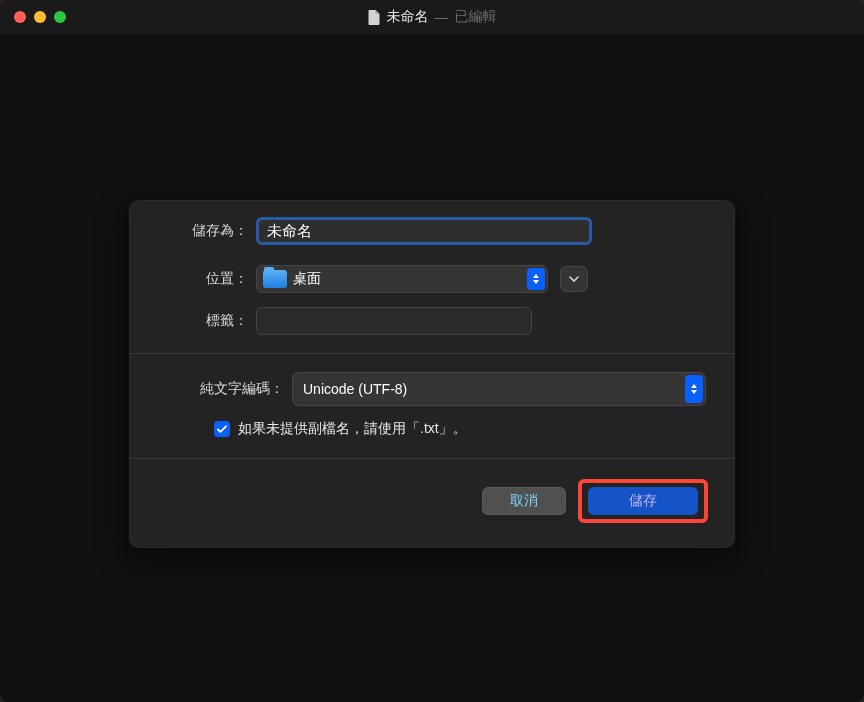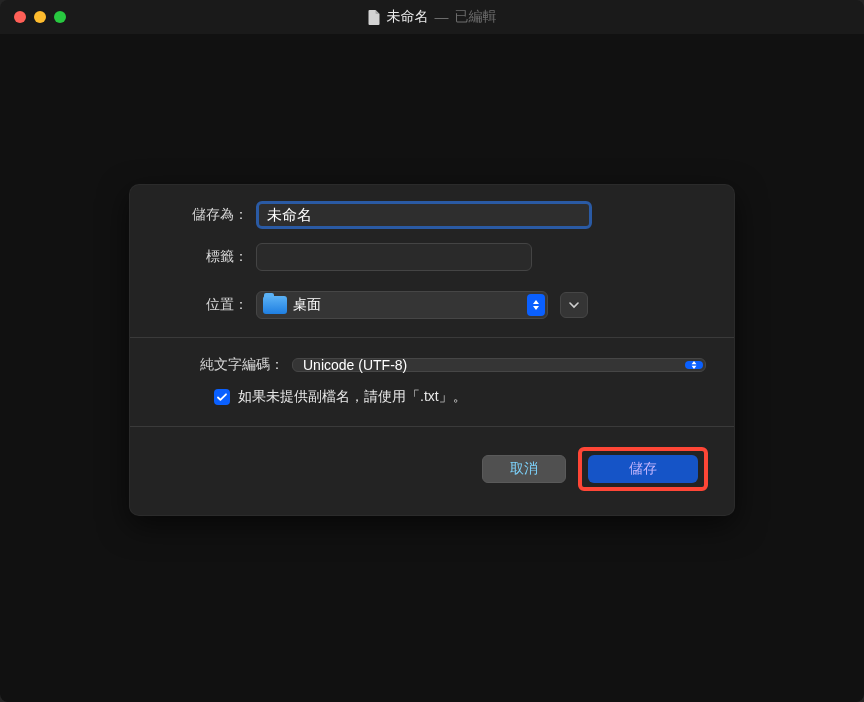--- a/index.html
+++ b/index.html
@@ -54,21 +54,21 @@
       color: #6c6c6c;
     }
     .window-body {
       flex: 1;
       background: #111111;
       position: relative;
     }
 
     .sheet {
       position: absolute;
-      top: 150px;
+      top: 166px;
       left: 50%;
       transform: translateX(-50%);
       width: 606px;
       background: #232323;
       border-radius: 10px;
       box-shadow: 0 10px 30px rgba(0,0,0,0.6);
       border: 1px solid rgba(255,255,255,0.04);
     }
     .section {
       padding: 16px 28px 4px 28px;
@@ -162,21 +162,21 @@
     }
 
     .divider {
       border-top: 1px solid #3a3a3a;
     }
     .lower {
       padding: 18px 28px 4px 28px;
     }
     .encoding-select {
       flex: 1;
-      height: 14px;
+      height: 34px;
       background: #353535;
       border: 1px solid #464646;
       border-radius: 6px;
       display: flex;
       align-items: center;
       padding: 0 4px 0 10px;
       color: #ffffff;
       font-size: 14px;
       position: relative;
       cursor: default;
@@ -260,24 +260,20 @@
 </div>
 
 <div class="window-body">
 
   <div class="sheet">
 
     <div class="section">
       <div class="row">
         <div class="label">儲存為：</div>
         <input class="text-input" value="未命名" style="">
-      </div>
-      <div class="row">
-        <div class="label">標籤：</div>
-        <input class="text-input tags" value="" style="">
       </div>
       <div class="row" style="margin-top:20px;">
         <div class="label">位置：</div>
         <div class="where-select">
           <span class="folder-icon"></span>
           <span>桌面</span>
           <span class="stepper-end">
             <svg width="8" height="5" viewBox="0 0 8 5">
                 <path d="M4 0L7 4H1z" fill="#fff"></path>
               </svg>
@@ -285,20 +281,24 @@
                 <path d="M4 5L1 1h6z" fill="#fff"></path>
               </svg>
           </span>
         </div>
         <div class="expand-btn">
           <svg width="10" height="7" viewBox="0 0 10 7">
               <path d="M1 1l4 4 4-4" stroke="#d0d0d0" stroke-width="1.6" fill="none" stroke-linecap="round"></path>
             </svg>
         </div>
       </div>
+      <div class="row">
+        <div class="label">標籤：</div>
+        <input class="text-input tags" value="" style="">
+      </div>
     </div>
 
     <div class="divider"></div>
 
     <div class="lower">
       <div class="row">
         <div class="label wide">純文字編碼：</div>
         <div class="encoding-select">
           <span>Unicode (UTF-8)</span>
           <span class="stepper-end">

